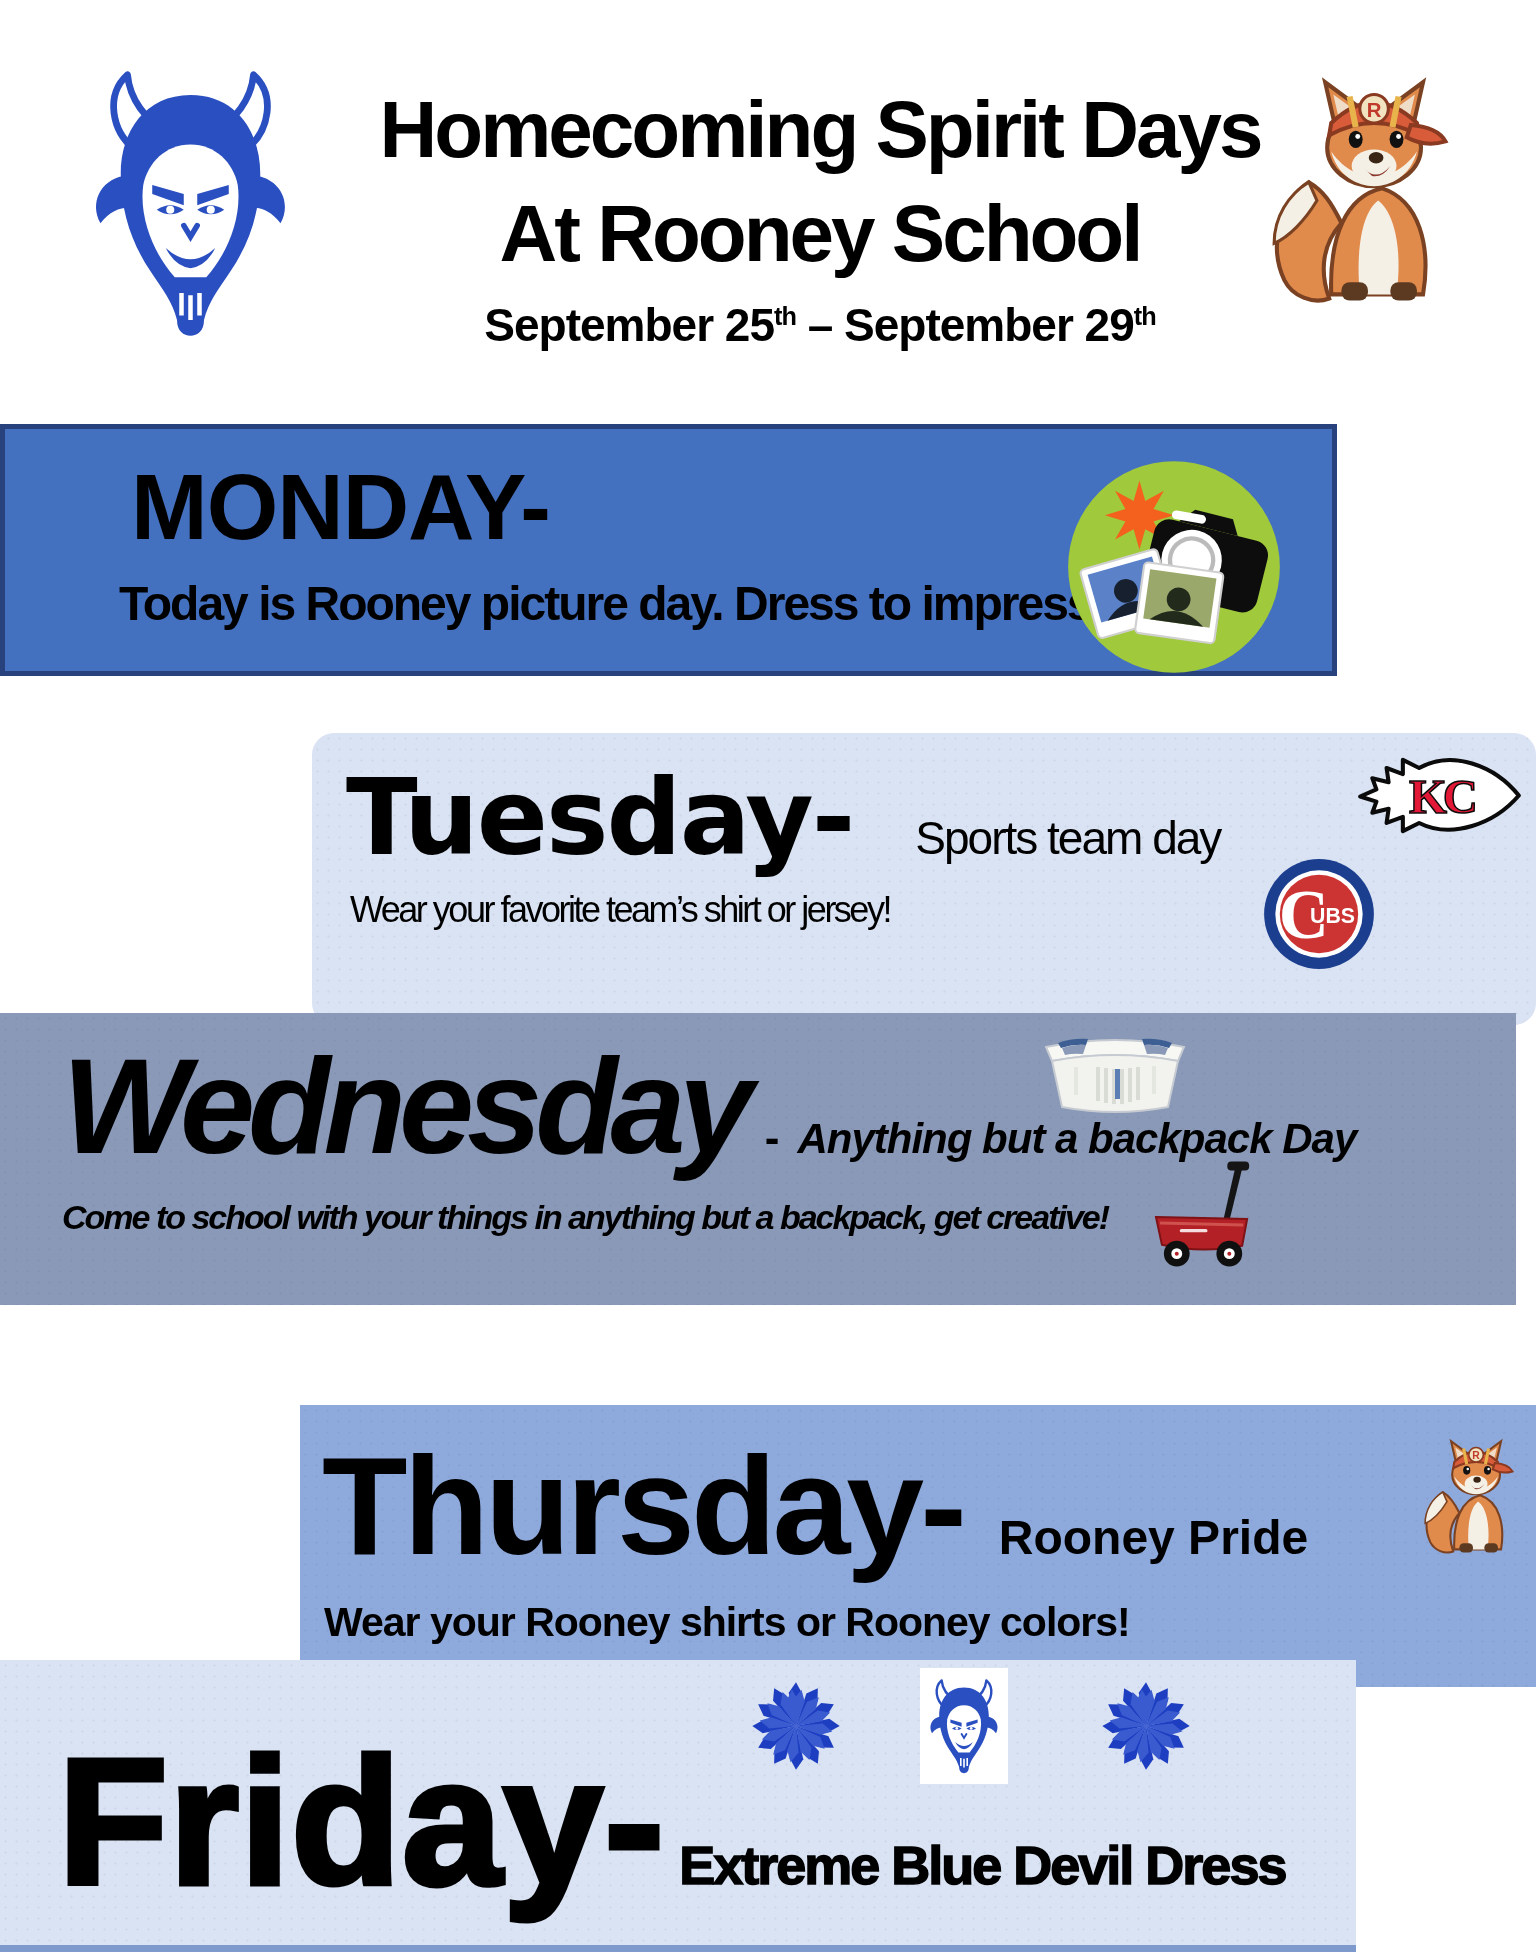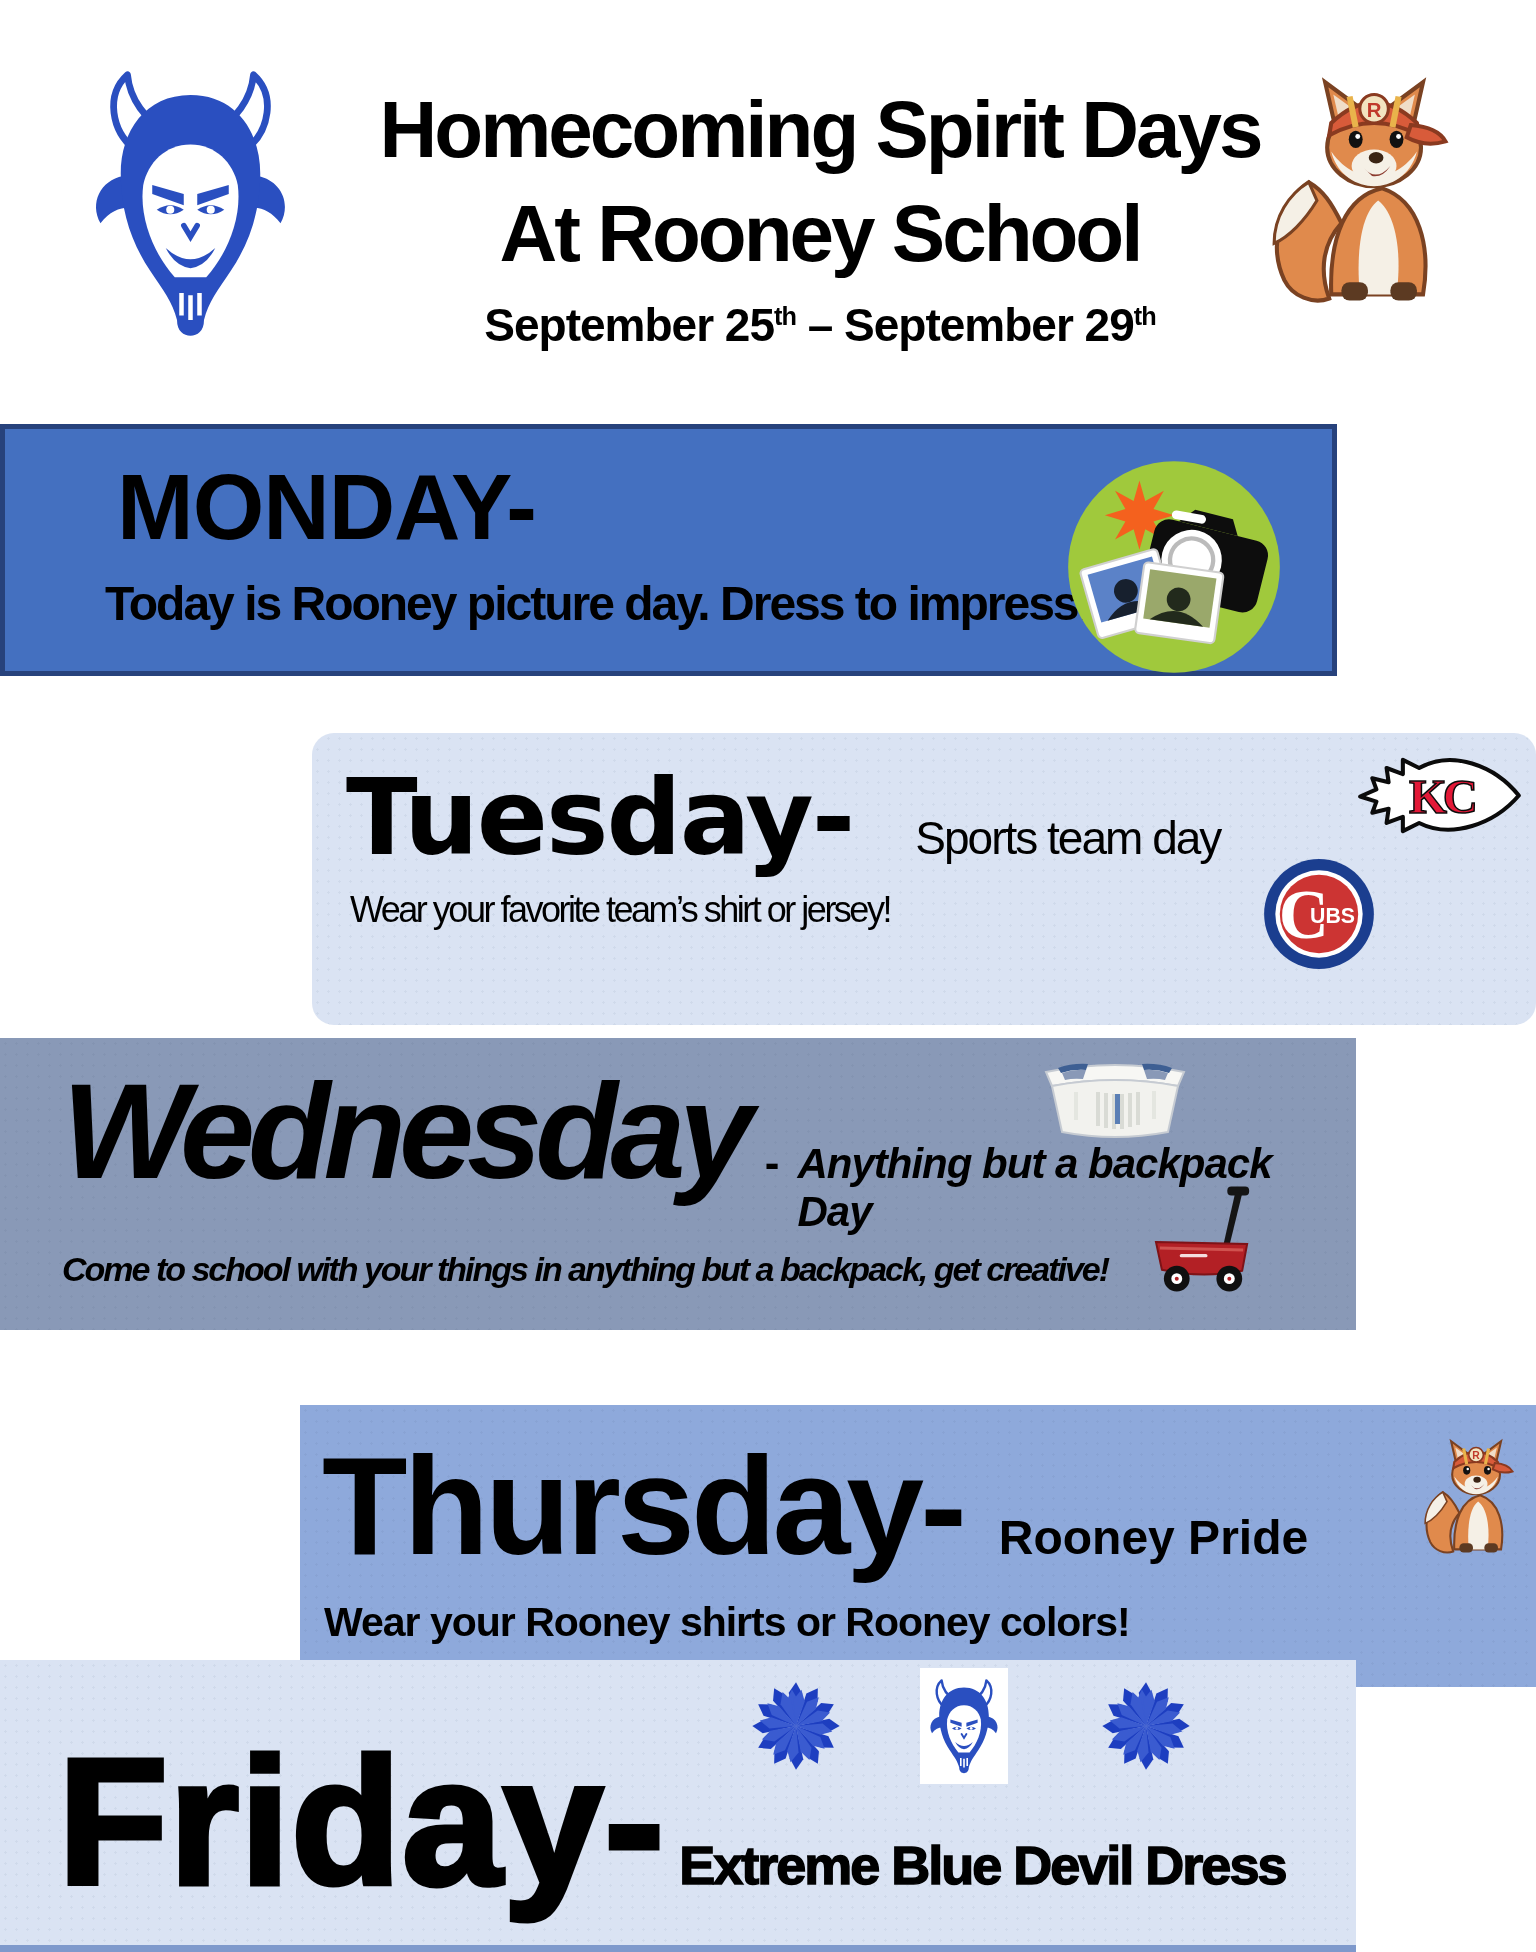--- a/index.html
+++ b/index.html
@@ -19,23 +19,23 @@
   .h-line{font-weight:bold;font-size:80px;letter-spacing:-3px;line-height:1.3;}
   .h-date{margin-top:12px;font-weight:bold;font-size:46px;letter-spacing:-1px;}
   .h-date sup{font-size:0.55em;}
   
   .banner{position:absolute;box-sizing:border-box;}
   .banner.dotted{
     background-image:radial-gradient(rgba(40,60,90,0.06) 1.2px, transparent 1.2px);
     background-size:11px 11px;
   }
   .b-monday{left:0;top:424px;width:1337px;height:252px;
-    background:var(--monday-bg,#4470C0);border:5px solid var(--monday-border,#27427C);}
+    background:var(--monday-bg,#4470C0);border:5px solid var(--monday-border,#27427C);padding-left:14px;}
   .b-tuesday{left:312px;top:733px;width:1224px;height:292px;background:var(--tuesday-bg,#DAE3F3);border-radius:22px;}
-  .b-wednesday{left:0;top:1038px;width:1356px;height:292px;background:var(--wednesday-bg,#8999B7);}
+  .b-wednesday{left:0;top:1013px;width:1516px;height:292px;background:var(--wednesday-bg,#8999B7);}
   .b-thursday{left:300px;top:1405px;width:1236px;height:282px;background:var(--thursday-bg,#8EA9DB);}
   .b-friday{left:0;top:1660px;width:1356px;height:292px;background:var(--friday-bg,#DAE3F3);
     border-bottom:7px solid var(--friday-strip,#7E99CC);}
   .trow{display:flex;align-items:baseline;}
   
   .mon-row{padding:26px 0 0 112px;gap:30px;}
   .mon-title{font-size:92px;font-weight:bold;letter-spacing:-1px;}
   .mon-tag{font-size:44px;font-weight:bold;}
   .mon-desc{padding-left:100px;margin-top:16px;font-size:48px;font-weight:bold;letter-spacing:-2px;}
   

